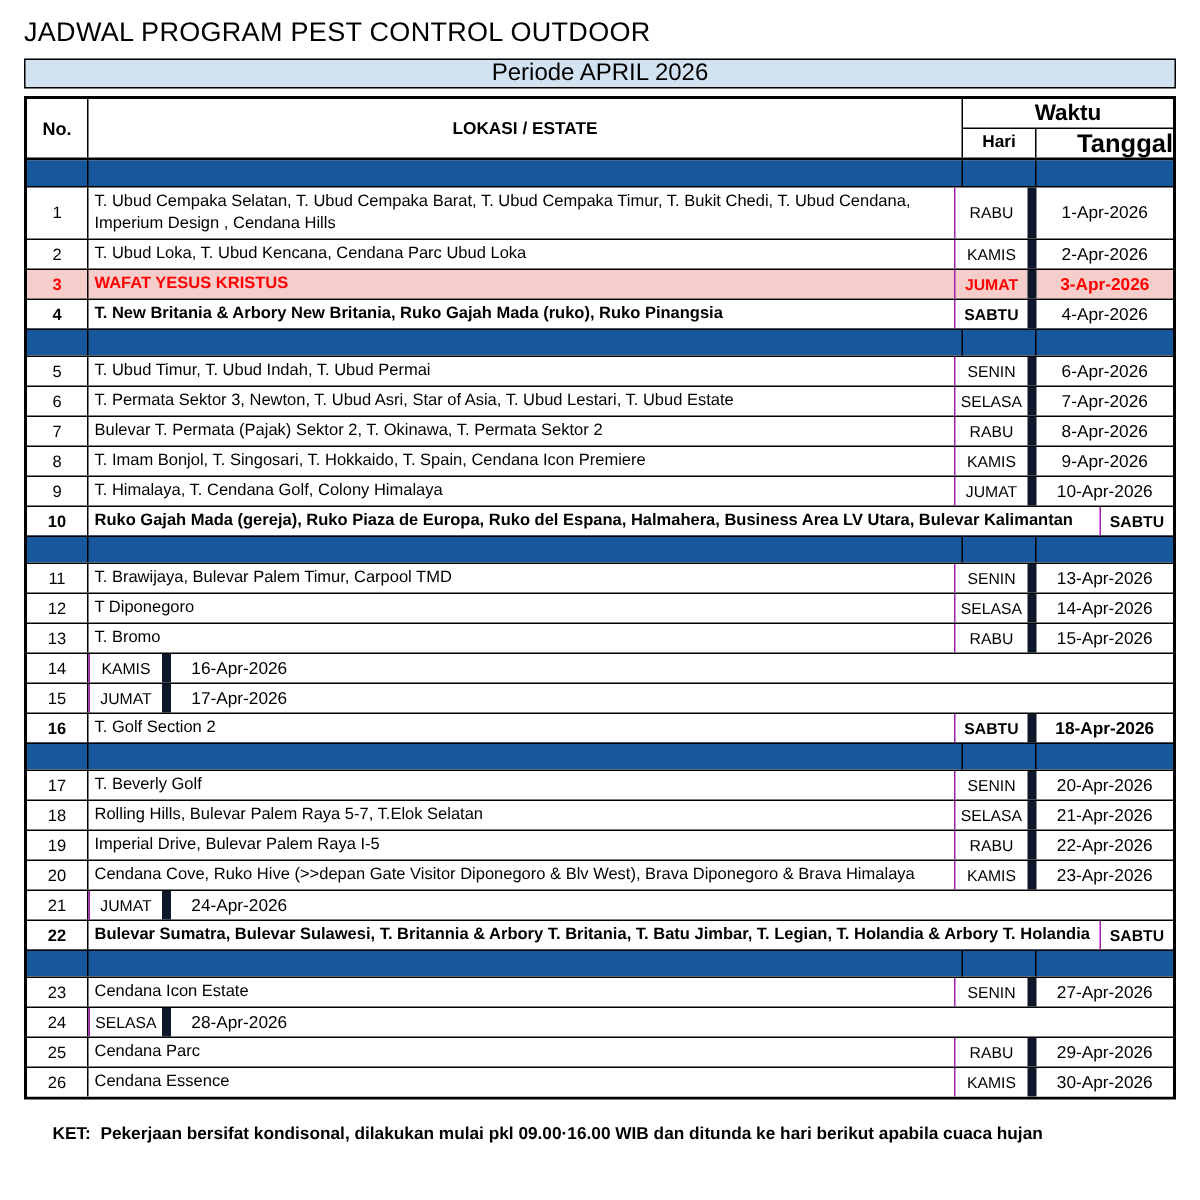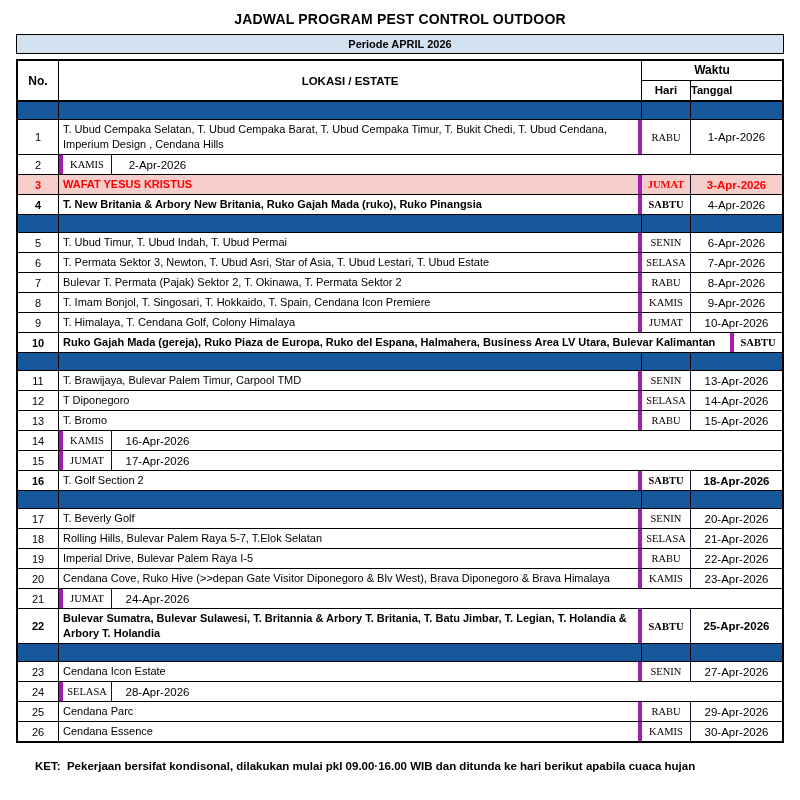--- a/index.html
+++ b/index.html
@@ -2,68 +2,68 @@
 <html style="--sep-blue: #17579B; --periode-bg: #D3E2F1; --holiday-bg: #F5CECB; --holiday-red: #FF0000;"><head>
 <meta charset="utf-8">
 <style>
   html,body{margin:0;padding:0;}
   body{
     width:800px;height:800px;overflow:hidden;background:#fff;color:#000;
     font-family:"Liberation Sans", sans-serif;
   }
   .page{padding:11px 16px 0 16px;}
   .title{
-    text-align:center;font-weight:bold;font-size:14px;letter-spacing:.2px;
+    text-align:left;font-weight:normal;font-size:18px;letter-spacing:.2px;
     margin-bottom:7px;
   }
   .periode{
     border:1px solid #000;background:var(--periode-bg,#D3E2F1);
-    text-align:center;font-weight:bold;font-size:11px;
+    text-align:center;font-weight:normal;font-size:16px;
     height:18px;line-height:18px;margin-bottom:5px;
   }
   .tbl{border:2px solid #000;}
   
   .hdr{display:flex;border-bottom:2px solid #000000;}
   .hdr-no{
     width:40px;border-right:1px solid #000;display:flex;align-items:center;
     justify-content:center;font-weight:bold;font-size:12px;
   }
   .hdr-lokasi{
     flex:1;display:flex;align-items:center;justify-content:center;
     font-weight:bold;font-size:11.5px;
   }
   .waktu-block{width:140px;border-left:1px solid #000;}
   .waktu-top{
     border-bottom:1px solid #000;text-align:center;font-weight:bold;
-    font-size:12px;height:19px;line-height:19px;
+    font-size:15px;height:19px;line-height:19px;
   }
   .waktu-bottom{display:flex;height:19px;}
   .hdr-hari{
     width:48px;border-right:1px solid #000;text-align:center;
     font-weight:bold;font-size:11.5px;line-height:19px;
   }
-  .hdr-tanggal{flex:1;text-align:left;font-weight:bold;font-size:11px;line-height:19px;}
+  .hdr-tanggal{flex:1;text-align:right;font-weight:bold;font-size:17px;line-height:19px;}
   
   .tbl-body > div{border-top:1px solid #000;}
   .tbl-body > div:first-child{border-top:none;}
   .row{display:flex;min-height:19px;background:#fff;}
   .cell-no{
     width:40px;border-right:1px solid #000;display:flex;align-items:center;
     justify-content:center;font-size:11px;flex-shrink:0;
   }
   .cell-lokasi{
     flex:1;font-size:11px;line-height:15px;padding:2px 4px;
     display:flex;align-items:center;white-space:pre-wrap;
   }
   .cell-hari{
-    width:48px;border-left:4px solid #a21caf;display:flex;align-items:center;
-    justify-content:center;font-size:10.5px;flex-shrink:0;text-align:left;font-family:Liberation Serif, serif;
+    width:48px;border-left:1px solid #a21caf;display:flex;align-items:center;
+    justify-content:center;font-size:10.5px;flex-shrink:0;text-align:left;
   }
   .cell-tanggal{
-    width:91px;border-left:1px solid #0f172a;display:flex;align-items:center;
+    width:91px;border-left:6px solid #0f172a;display:flex;align-items:center;
     justify-content:center;font-size:11.5px;flex-shrink:0;text-align:center;
   }
   .bold{font-weight:bold;}
   .holiday{background:var(--holiday-bg,#F5CECB);}
   .holiday .cell-no,.holiday .cell-lokasi,.holiday .cell-hari,.holiday .cell-tanggal{
     color:var(--holiday-red,#FF0000);font-weight:bold;
   }
   .sep{height:17px;background:var(--sep-blue,#17579B);display:flex;}
   .sep-no{width:40px;border-right:1px solid #000;flex-shrink:0;}
   .sep-lokasi{flex:1;}
@@ -102,20 +102,21 @@
 
   <div class="row">
     <div class="cell-no">1</div>
     <div class="cell-lokasi">T. Ubud Cempaka Selatan, T. Ubud Cempaka Barat, T. Ubud Cempaka Timur, T. Bukit Chedi, T. Ubud Cendana, Imperium Design , Cendana Hills</div>
     <div class="cell-hari">RABU</div>
     <div class="cell-tanggal">1-Apr-2026</div>
   </div>
 
   <div class="row">
     <div class="cell-no">2</div>
+    <div class="cell-lokasi">T. Ubud Loka, T. Ubud Kencana, Cendana Parc Ubud Loka</div>
     <div class="cell-hari">KAMIS</div>
     <div class="cell-tanggal">2-Apr-2026</div>
   </div>
 
   <div class="row holiday">
     <div class="cell-no bold">3</div>
     <div class="cell-lokasi bold">WAFAT YESUS KRISTUS</div>
     <div class="cell-hari bold">JUMAT</div>
     <div class="cell-tanggal bold">3-Apr-2026</div>
   </div>
@@ -260,21 +261,20 @@
   <div class="row">
     <div class="cell-no">21</div>
     <div class="cell-hari">JUMAT</div>
     <div class="cell-tanggal">24-Apr-2026</div>
   </div>
 
   <div class="row">
     <div class="cell-no bold">22</div>
     <div class="cell-lokasi bold">Bulevar Sumatra, Bulevar Sulawesi, T. Britannia &amp; Arbory T. Britania, T. Batu Jimbar, T. Legian, T. Holandia &amp; Arbory T. Holandia</div>
     <div class="cell-hari bold">SABTU</div>
-    <div class="cell-tanggal bold">25-Apr-2026</div>
   </div>
 
   <div class="sep">
     <div class="sep-no"></div>
     <div class="sep-lokasi"></div>
     <div class="sep-hari"></div>
     <div class="sep-tanggal"></div>
   </div>
 
   <div class="row">

